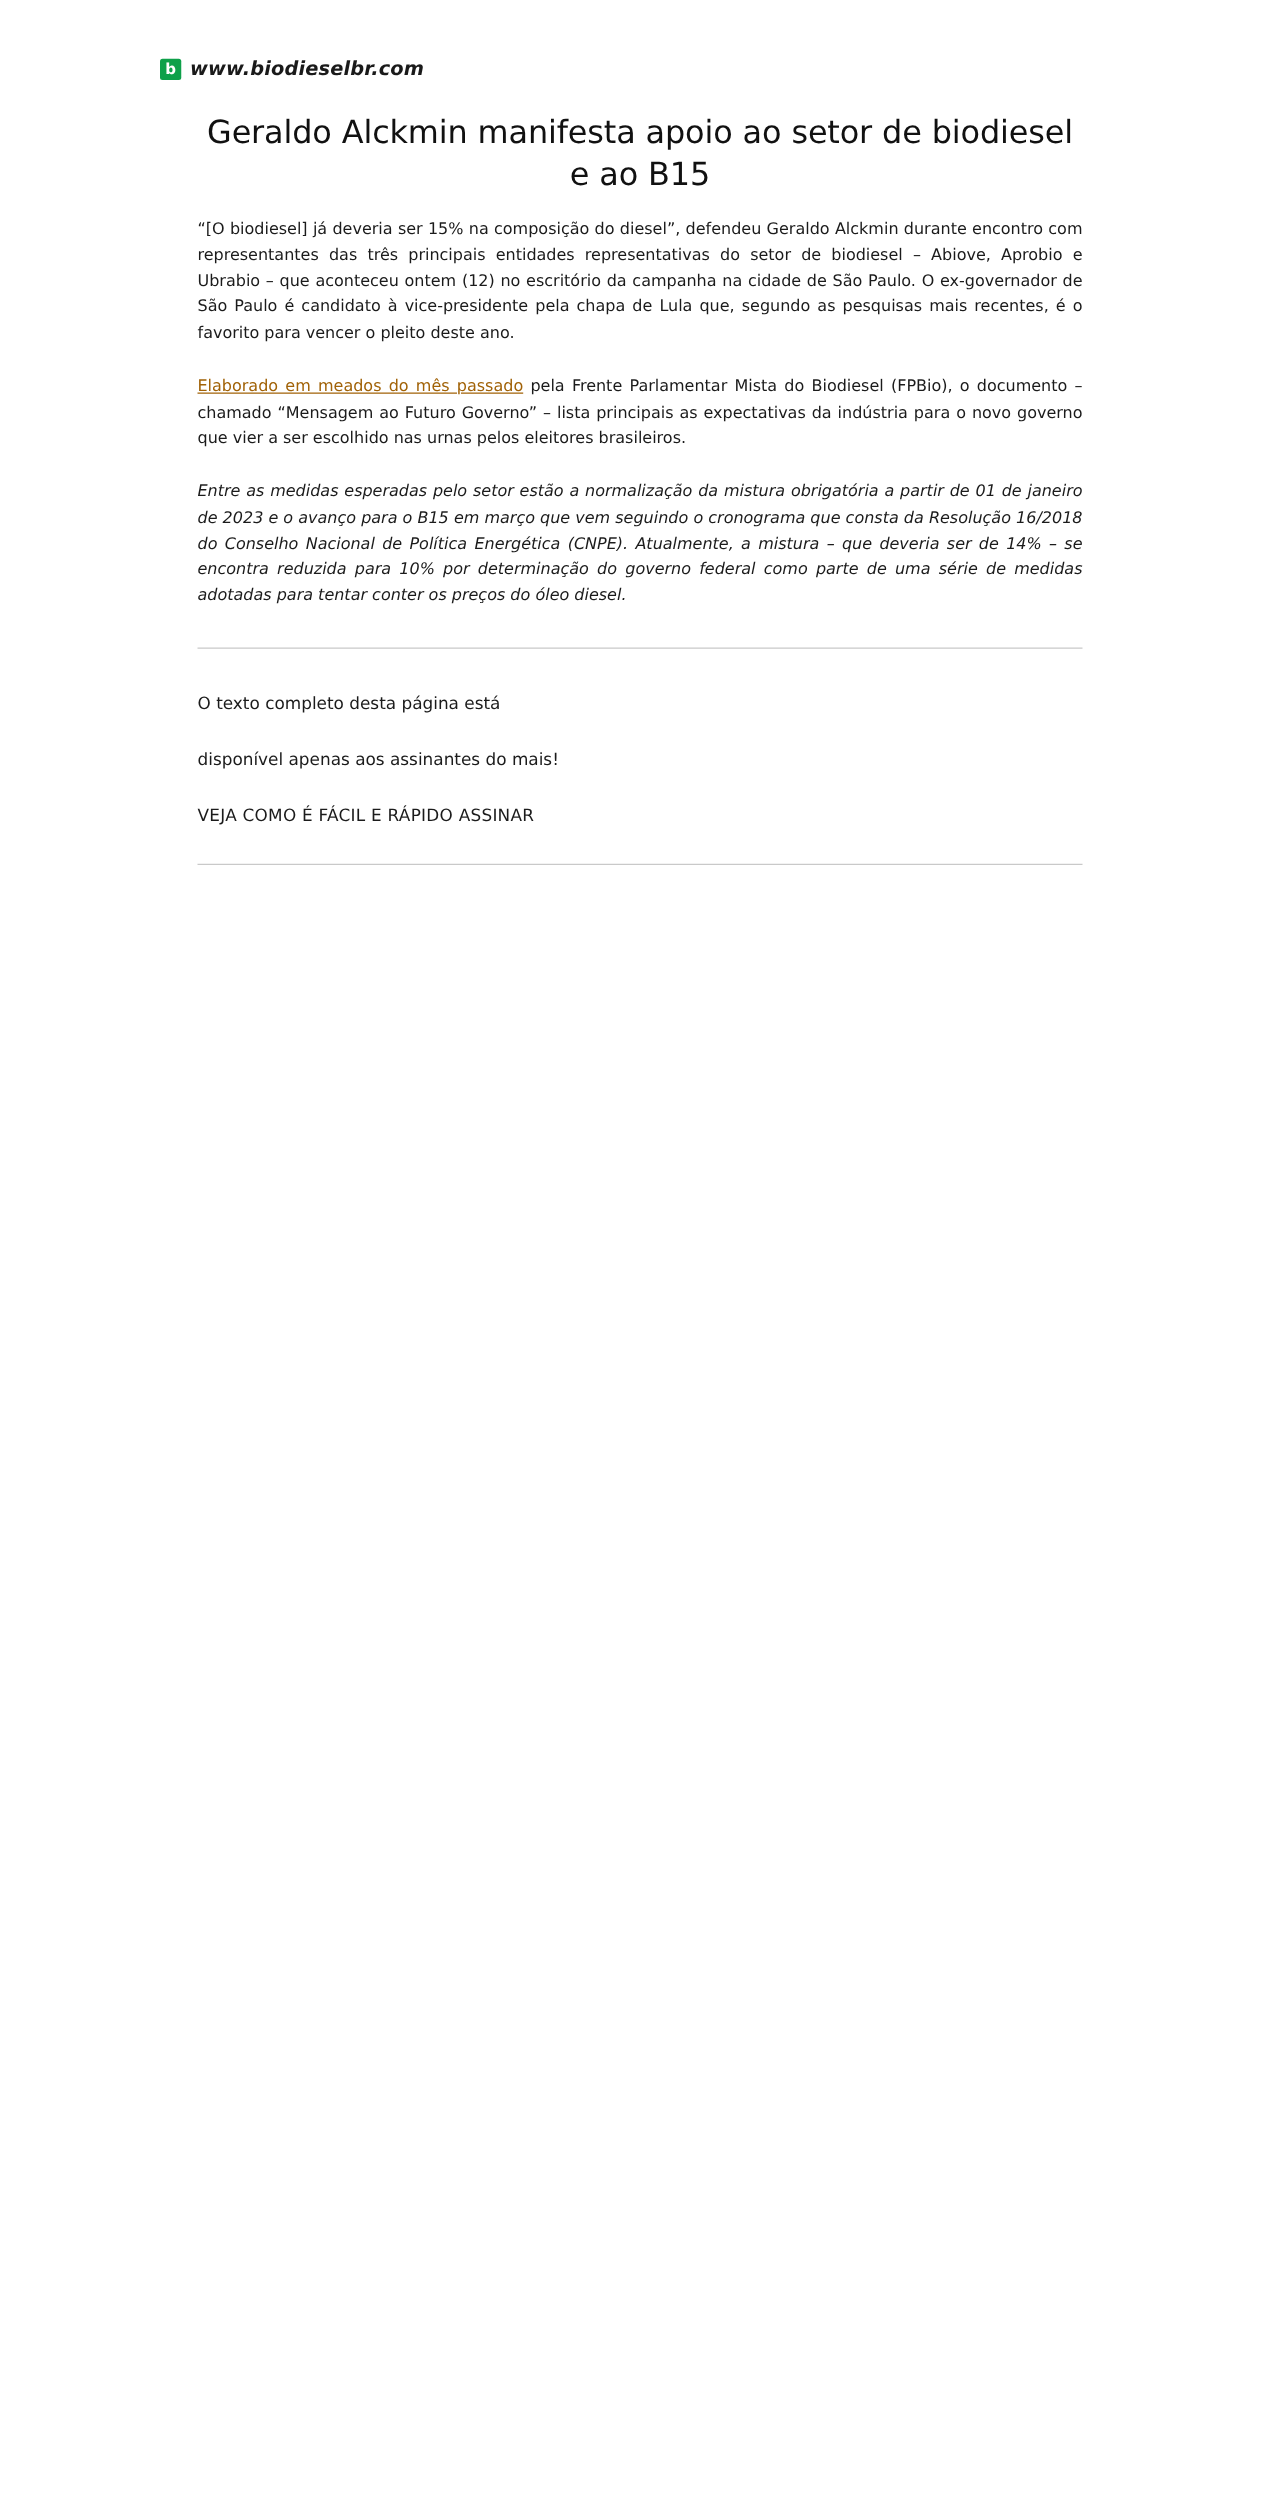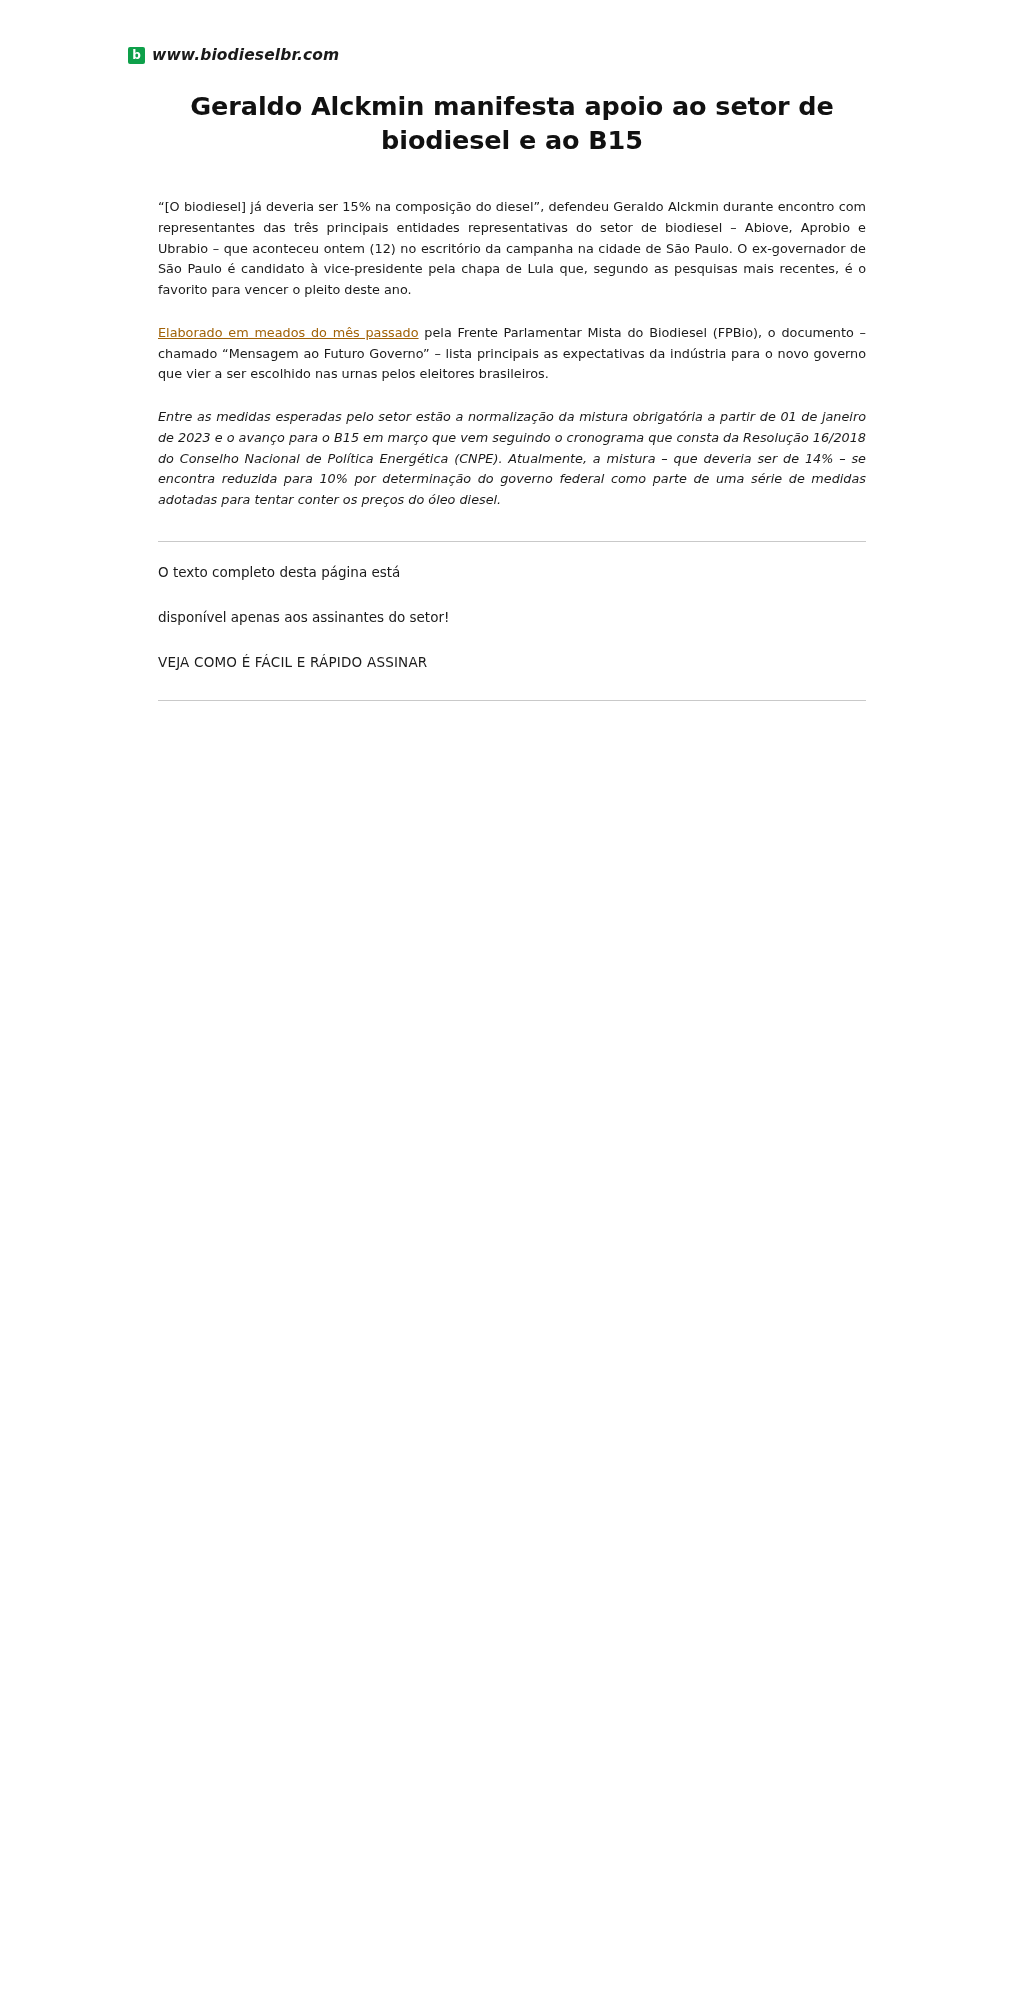--- a/index.html
+++ b/index.html
@@ -52,25 +52,25 @@
     font-size: 15.5px;
     font-weight: bold;
     color: #1a1a1a;
     letter-spacing: 0.1px;
     font-style: italic;
   }
 
   
   .headline {
     font-size: 25.5px;
-    font-weight: bold;
+    font-weight: normal;
     line-height: 1.32;
     text-align: center;
     color: #111111;
-    margin: 0 auto 40px auto;
+    margin: 0 auto 17px auto;
     width: 700px;
     letter-spacing: -0.1px;
   }
 
   
   .body-wrap {
     padding: 0 56px 0 56px;
   }
   p.para {
     font-size: 12.8px;
@@ -91,21 +91,21 @@
   .rule {
     border: 0;
     border-top: 1px solid #c9c9c9;
     margin: 30px 0 0 0;
     width: 100%;
   }
 
   
   .paywall {
     padding: 0 56px;
-    margin-top: 20px;
+    margin-top: 34px;
   }
   .paywall p {
     font-size: 13.5px;
     line-height: 1.5;
     color: #1b1b1b;
     margin: 0 0 25px 0;
   }
   .paywall p.last {
     margin-bottom: 0;
   }
@@ -139,19 +139,19 @@
 
       <p class="para"><a class="link-green" href="#">Elaborado em meados do mês passado</a><span> pela Frente Parlamentar Mista do Biodiesel (FPBio), o documento – chamado “Mensagem ao Futuro Governo” – lista principais as expectativas da indústria para o novo governo que vier a ser escolhido nas urnas pelos eleitores brasileiros.</span></p>
 
       <p class="para">Entre as medidas esperadas pelo setor estão a normalização da mistura obrigatória a partir de 01 de janeiro de 2023 e o avanço para o B15 em março que vem seguindo o cronograma que consta da Resolução 16/2018 do Conselho Nacional de Política Energética (CNPE). Atualmente, a mistura – que deveria ser de 14% – se encontra reduzida para 10% por determinação do governo federal como parte de uma série de medidas adotadas para tentar conter os preços do óleo diesel.</p>
 
       <hr class="rule">
     </div>
 
     <div class="paywall">
       <p>O texto completo desta página está</p>
-      <p>disponível apenas aos assinantes do setor!</p>
+      <p>disponível apenas aos assinantes do mais!</p>
       <p class="last cta">VEJA COMO É FÁCIL E RÁPIDO ASSINAR</p>
       <hr class="rule-bottom">
     </div>
 
   </div>
 </div>
 
 </body></html>

